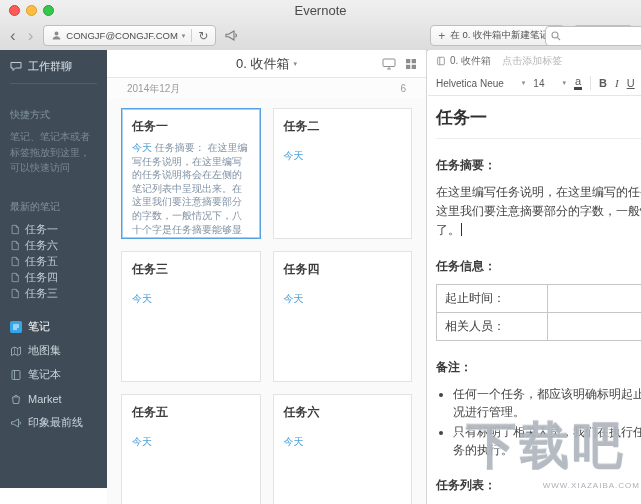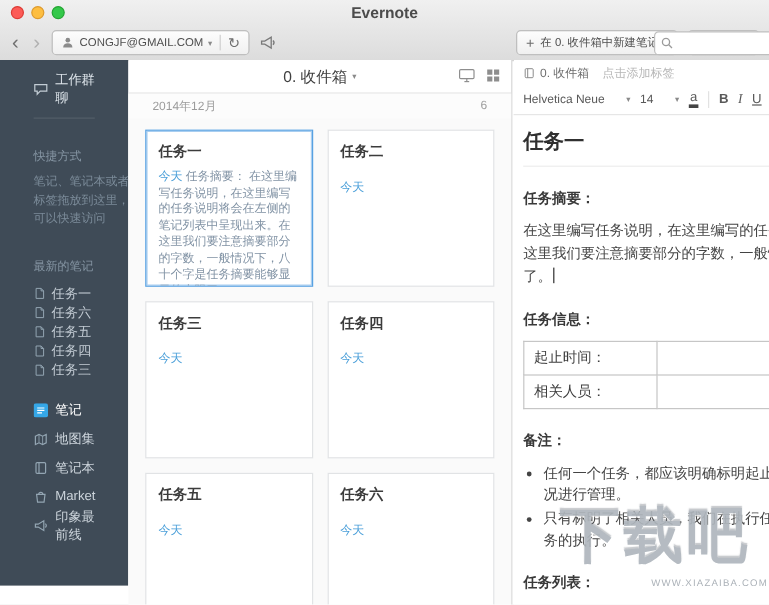--- a/index.html
+++ b/index.html
@@ -1,41 +1,41 @@
 <!DOCTYPE html>
 <html><head>
 <meta charset="utf-8">
 <style>
   html,body{margin:0;padding:0;background:#e9e9e9;}
   #app{position:relative;width:641px;height:504px;overflow:hidden;background:#fff;
        font-family:"Liberation Sans","DejaVu Sans",sans-serif;-webkit-font-smoothing:antialiased;}
   
   .header{position:absolute;top:0;left:0;right:0;height:50px;
           background:linear-gradient(#f0f0f0,#dcdcdc);border-bottom:1px solid #b9b9b9;}
-  .titlebar{position:relative;height:21px;font-weight:bold;}
+  .titlebar{position:relative;height:21px;}
   .tl{position:absolute;top:5px;width:11px;height:11px;border-radius:50%;box-sizing:border-box;}
   .tl.red{left:9px;background:#fc5b57;border:1px solid #dd3b35;}
   .tl.yel{left:26px;background:#fdbe41;border:1px solid #de9b2d;}
   .tl.grn{left:43px;background:#34c84a;border:1px solid #23a532;}
   .win-title{position:absolute;left:0;right:0;top:3px;text-align:center;font-size:13px;color:#4b4b4b;}
   .toolbar{position:relative;display:flex;align-items:center;height:29px;padding:0 8px;gap:8px;}
   .nav-arrow{font-size:17px;color:#6f6f6f;line-height:1;flex:none;padding:0 2px;}
   .nav-arrow.fwd{color:#b0b0b0;}
   .btn{display:flex;align-items:center;gap:4px;height:19px;padding:0 7px;border:1px solid #bfbfbf;
        border-radius:4px;background:linear-gradient(#fdfdfd,#f0f0f0);font-size:9.5px;color:#4e4e4e;flex:none;}
   .seg-div{width:1px;height:13px;background:#cfcfcf;margin:0 2px;}
   .caret{font-size:7px;color:#8a8a8a;}
   .plus{font-size:12px;color:#6c6c6c;margin-right:1px;}
   .spacer{flex:1;}
   .icon-btn{flex:none;display:flex;align-items:center;}
   .searchbox{position:absolute;left:545px;top:5px;width:130px;height:18px;border:1px solid #bfbfbf;
              border-radius:4px;background:#fff;display:flex;align-items:center;padding:0 5px;}
   
   .sidebar{position:absolute;top:50px;left:0;width:107px;bottom:16px;background:#3f4b57;
-           box-sizing:border-box;padding:9px 28px;}
+           box-sizing:border-box;padding:9px 10px;}
   .wc{display:flex;align-items:center;gap:6px;color:#dde4ea;font-size:11px;
       padding-bottom:9px;border-bottom:1px solid rgba(255,255,255,.1);}
   .sec-h{color:#8595a3;font-size:10px;margin-top:24px;}
   .hint{color:#78879500;color:#7b8b99;font-size:10px;line-height:1.55;margin-top:7px;width:82px;}
   .recent{margin-top:8px;}
   .r-item{display:flex;align-items:center;gap:5px;color:#c4cdd5;font-size:11px;height:16px;}
   .navlist{margin-top:13px;}
   .n-item{display:flex;align-items:center;gap:6px;color:#ccd4db;font-size:11px;height:24px;}
   .n-item svg,.r-item svg,.wc svg{flex:none;}
   
@@ -102,21 +102,21 @@
       <div class="win-title">Evernote</div>
     </div>
     <div class="toolbar">
       <span class="nav-arrow">‹</span>
       <span class="nav-arrow fwd">›</span>
       <div class="btn">
         <svg width="11" height="11" viewBox="0 0 12 12">
           <circle cx="6" cy="3.8" r="2.1" fill="#8b8b8b"></circle>
           <path d="M1.8 10.4c0-2.3 1.9-3.7 4.2-3.7s4.2 1.4 4.2 3.7z" fill="#8b8b8b"></path>
         </svg>
-        <span>CONGJF@GMAIL.COM</span>
+        <span>CONGJF@CONGJF.COM</span>
         <span class="caret">▾</span>
         <span class="seg-div"></span>
         <span style="font-size:12px;color:#6e6e6e;">↻</span>
       </div>
       <span class="icon-btn">
         <svg width="14" height="13" viewBox="0 0 14 13">
           <path d="M2 5.2v2.6h2.6L10 11V2L4.6 5.2z" fill="none" stroke="#7a7a7a" stroke-width="1.1"></path>
           <path d="M11.5 4.7a2.6 2.6 0 0 1 0 3.6" fill="none" stroke="#7a7a7a" stroke-width="1.1"></path>
         </svg>
       </span>

